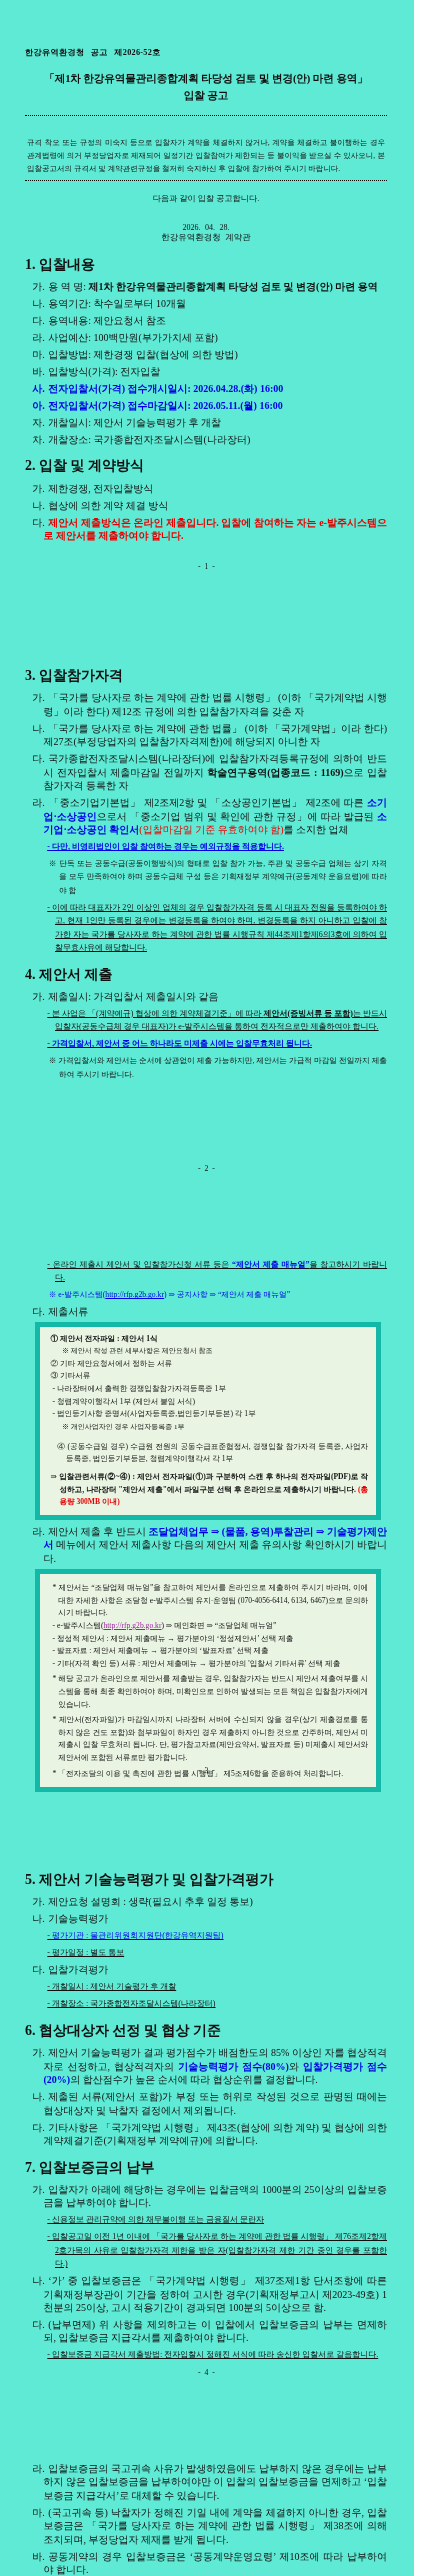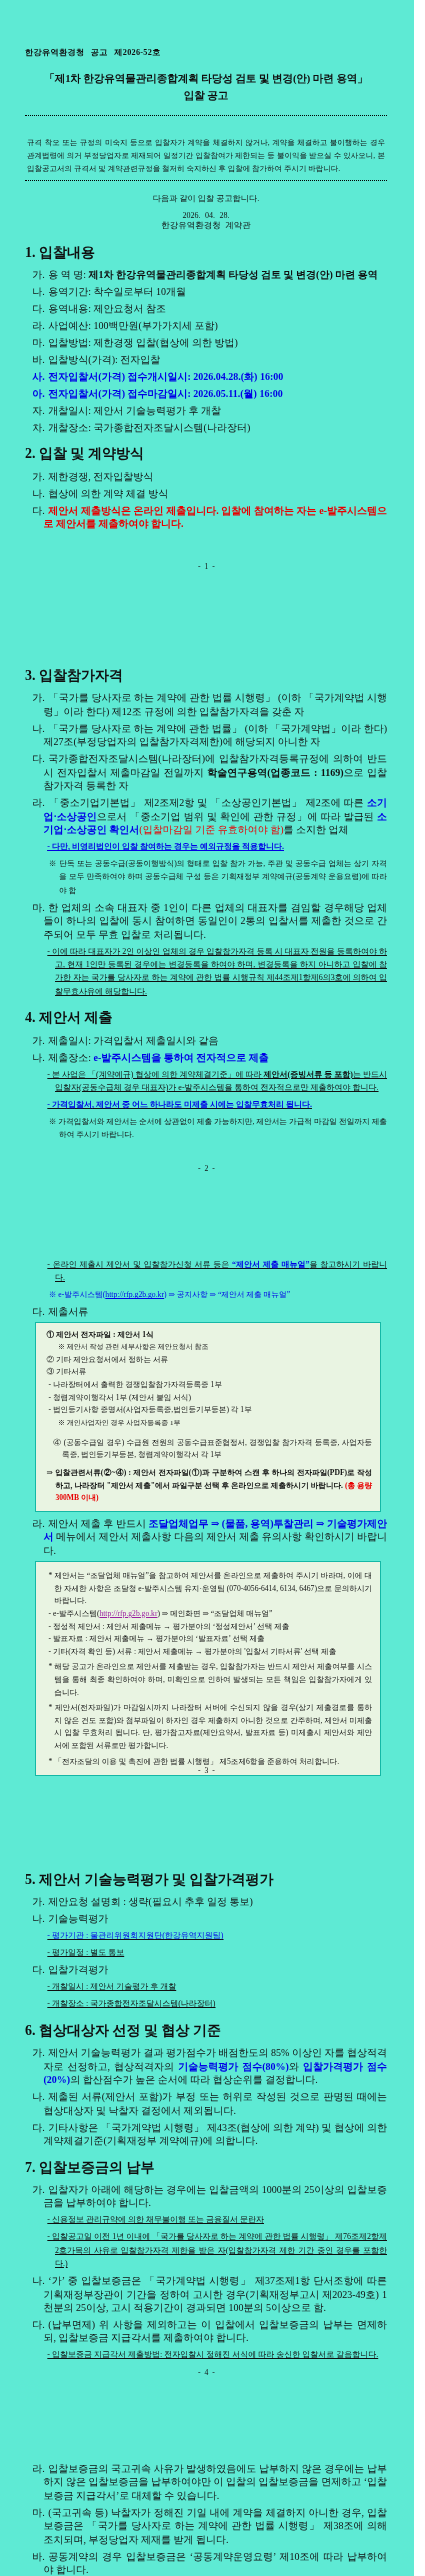--- a/index.html
+++ b/index.html
@@ -8,28 +8,28 @@
   .page{position:relative;width:414px;height:602px;box-sizing:border-box;
         padding:54px 27px 0 25px;overflow:hidden;background:#5eead4;}
   .page.first{padding-top:47px;}
   .pagenum{position:absolute;left:0;right:0;top:562px;text-align:center;font-size:7.7px;letter-spacing:1px;}
   .docno{font-size:8.2px;font-weight:bold;word-spacing:4.1px;letter-spacing:0.3px;}
   .title{margin-top:13.4px;text-align:center;font-size:10.6px;font-weight:bold;line-height:1.6;letter-spacing:-0.1px;}
   .rule{height:0;border:0;border-top:1.5px dotted #000;margin:9.3px 0 5.2px;}
   .rule.r2{margin:4.1px 0 0;}
   .preamble{font-size:7.5px;line-height:13.4px;text-align:justify;padding:0 2.1px;margin-top:20px;}
   .announce{font-size:8.2px;margin-top:12.4px;text-align:center;}
-  .dateline{text-align:center;font-size:8px;margin-top:7px;word-spacing:2.6px;}
+  .dateline{text-align:center;font-size:8px;margin-top:19px;word-spacing:2.6px;}
   .signerline{text-align:center;font-size:8.5px;margin-top:0;word-spacing:2.6px;}
   .h1{font-size:14px;font-weight:bold;margin:11.3px 0 6.2px;}
   .item{font-size:10px;line-height:13.4px;margin:0 0 3.6px;padding-left:18.5px;text-indent:-11.3px;text-align:justify;}
   .lbl{margin-right:3.6px;}
   .sub{font-size:8px;line-height:13.4px;margin:0 0 3.6px;padding-left:30px;text-indent:-7.7px;text-align:justify;text-decoration:underline;}
   .note{font-size:7.7px;line-height:13.4px;margin:0 0 3.6px;padding-left:34px;text-indent:-10.3px;text-align:justify;}
-  .gbox{border:1px solid #14b8a6;background:var(--c-green,#e9f4e2);margin:2.1px 0 5.2px 10.3px;
+  .gbox{border:5px solid #14b8a6;background:var(--c-green,#e9f4e2);margin:2.1px 0 5.2px 10.3px;
         width:346px;box-sizing:border-box;padding:5.2px 8.2px 6.2px 10.3px;}
   .bl{font-size:7.6px;line-height:12.6px;text-align:justify;}
   .bl-head{font-weight:bold;}
   .bl-note{font-size:7px;padding-left:11.3px;}
   .bl-dash{padding-left:7.2px;text-indent:-5.2px;}
   .bl-wrap{padding-left:15.5px;text-indent:-8.8px;}
   .bl-arrow{font-weight:bold;margin-top:5.2px;padding-left:8.8px;text-indent:-8.8px;}
   .bl-star{padding-left:7.7px;text-indent:-5.7px;margin-top:3.1px;}
   .bl-gapline{height:7.2px;}
   .run.blue{color:var(--c-blue,#0000e6);}
@@ -71,25 +71,23 @@
     <div class="pagenum">- 1 -</div>
 </div>
 <div class="page">
   <div class="h1"><span class="run">3. 입찰참가자격</span></div>
     <div class="item"><span class="lbl run">가.</span><span class="run">「국가를 당사자로 하는 계약에 관한 법률 시행령」 (이하 「국가계약법 시행령」이라 한다) 제12조 규정에 의한 입찰참가자격을 갖춘 자</span></div>
     <div class="item"><span class="lbl run">나.</span><span class="run">「국가를 당사자로 하는 계약에 관한 법률」 (이하 「국가계약법」이라 한다) 제27조(부정당업자의 입찰참가자격제한)에 해당되지 아니한 자</span></div>
     <div class="item"><span class="lbl run">다.</span><span class="run">국가종합전자조달시스템(나라장터)에 입찰참가자격등록규정에 의하여 반드시 전자입찰서 제출마감일 전일까지 </span><span class="run bold">학술연구용역(업종코드 : 1169)</span><span class="run">으로 입찰참가자격 등록한 자</span></div>
     <div class="item"><span class="lbl run">라.</span><span class="run">「중소기업기본법」 제2조제2항 및 「소상공인기본법」 제2조에 따른 </span><span class="run blue bold">소기업·소상공인</span><span class="run">으로서 「중소기업 범위 및 확인에 관한 규정」에 따라 발급된 </span><span class="run blue bold">소기업·소상공인 확인서</span><span class="run red">(입찰마감일 기준 유효하여야 함)</span><span class="run">를 소지한 업체</span></div>
     <div class="sub"><span class="run blue bold ul">- 다만, 비영리법인이 입찰 참여하는 경우는 예외규정을 적용합니다.</span></div>
     <div class="note"><span class="run">※ 단독 또는 공동수급(공동이행방식)의 형태로 입찰 참가 가능, 주관 및 공동수급 업체는 상기 자격을 모두 만족하여야 하며 공동수급체 구성 등은 기획재정부 계약예규(공동계약 운용요령)에 따라야 함</span></div>
-    <div class="item"><span class="lbl run">마.</span><span class="run">한 업체의 소속 대표자 중 1인이 다른 업체의 대표자를 겸임할 경우해당 업체들이 하나의 입찰에 동시 참여하면 동일인이 2통의 입찰서를 제출한 것으로 간주되어 모두 무효 입찰로 처리됩니다.</span></div>
     <div class="sub"><span class="run">- 이에 따라 대표자가 2인 이상인 업체의 경우 입찰참가자격 등록 시 대표자 전원을 등록하여야 하고, 현재 1인만 등록된 경우에는 변경등록을 하여야 하며, 변경등록을 하지 아니하고 입찰에 참가한 자는 국가를 당사자로 하는 계약에 관한 법률 시행규칙 제44조제1항제6의3호에 의하여 입찰무효사유에 해당합니다.</span></div>
     <div class="h1"><span class="run">4. 제안서 제출</span></div>
     <div class="item"><span class="lbl run">가.</span><span class="run">제출일시: 가격입찰서 제출일시와 같음</span></div>
-    <div class="item"><span class="lbl run">나.</span><span class="run">제출장소: </span><span class="run blue bold">e-발주시스템을 통하여 전자적으로 제출</span></div>
     <div class="sub"><span class="run">- 본 사업은 「(계약예규) 협상에 의한 계약체결기준」에 따라 </span><span class="run bold">제안서(증빙서류 등 포함)</span><span class="run">는 반드시 입찰자(공동수급체 경우 대표자)가 e-발주시스템을 통하여 전자적으로만 제출하여야 합니다.</span></div>
     <div class="sub"><span class="run blue bold">- 가격입찰서, 제안서 중 어느 하나라도 미제출 시에는 입찰무효처리 됩니다.</span></div>
     <div class="note"><span class="run">※ 가격입찰서와 제안서는 순서에 상관없이 제출 가능하지만, 제안서는 가급적 마감일 전일까지 제출하여 주시기 바랍니다.</span></div>
     <div class="pagenum">- 2 -</div>
 </div>
 <div class="page">
   <div class="sub"><span class="run">- 온라인 제출시 제안서 및 입찰참가신청 서류 등은 </span><span class="run blue bold">“제안서 제출 매뉴얼”</span><span class="run">을 참고하시기 바랍니다.</span></div>
     <div class="note"><span class="run blue">※ e-발주시스템(</span><span class="run blue ul">http://rfp.g2b.go.kr</span><span class="run blue">) ⇒ 공지사항 ⇒ “제안서 제출 매뉴얼”</span></div>
     <div class="item"><span class="lbl run">다.</span><span class="run">제출서류</span></div>
     <div class="gbox">

